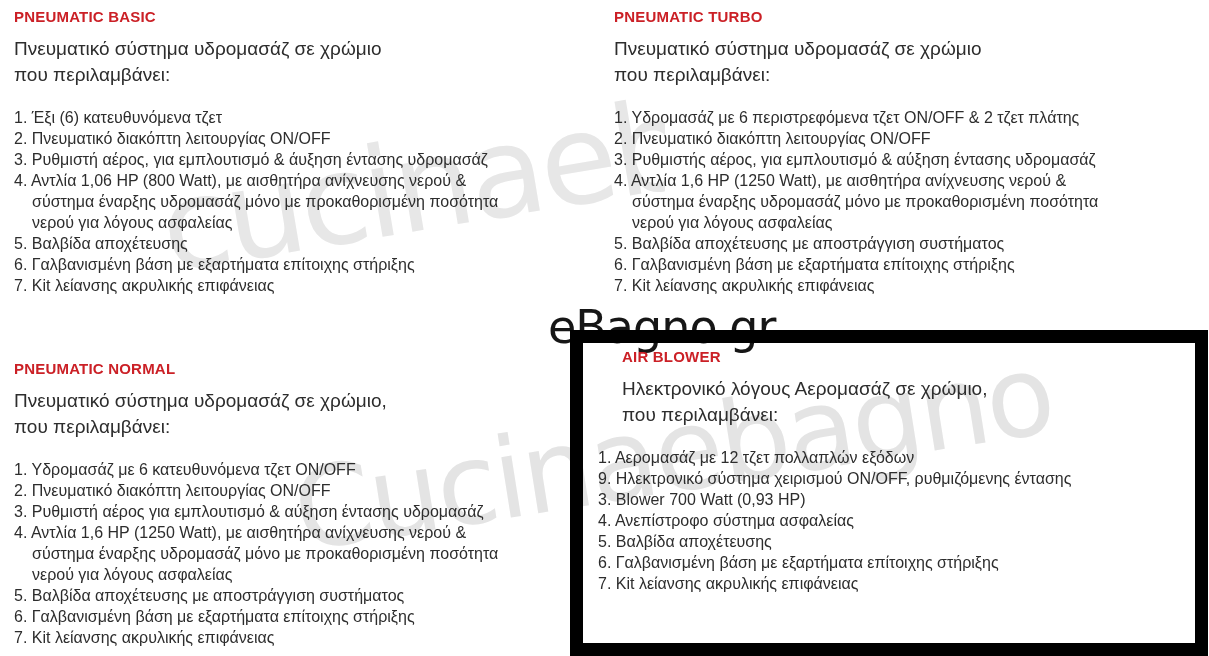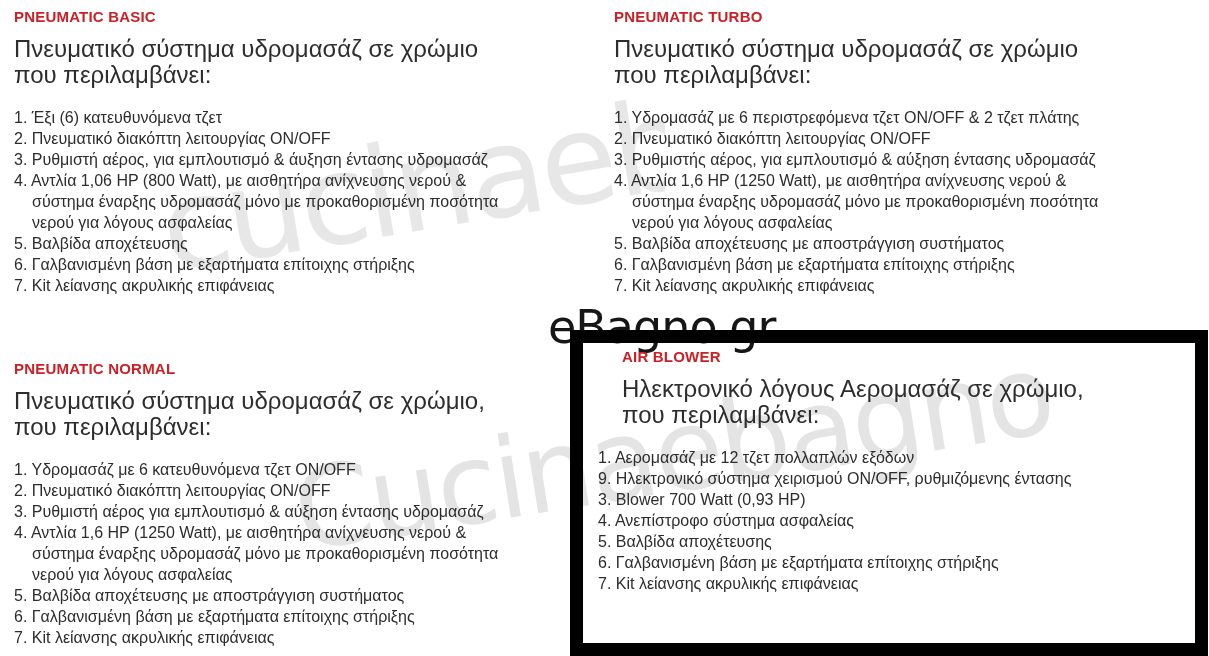--- a/index.html
+++ b/index.html
@@ -49,21 +49,21 @@
   
   .panel { position:absolute; z-index:2; }
   .panel-title {
     margin:0;
     font-size:15px; font-weight:bold;
     color:#cb2026;
     letter-spacing:0.2px;
   }
   .panel-intro {
     margin:11px 0 0 0;
-    font-size:24px; line-height:26px;
+    font-size:19px; line-height:26px;
     color:#2d2d2d;
   }
   .spec-list {
     list-style:none;
     margin:19px 0 0 0; padding:0;
     font-size:16px; line-height:21px;
     color:#2d2d2d;
   }
   .spec-item {
     white-space:pre-line;

